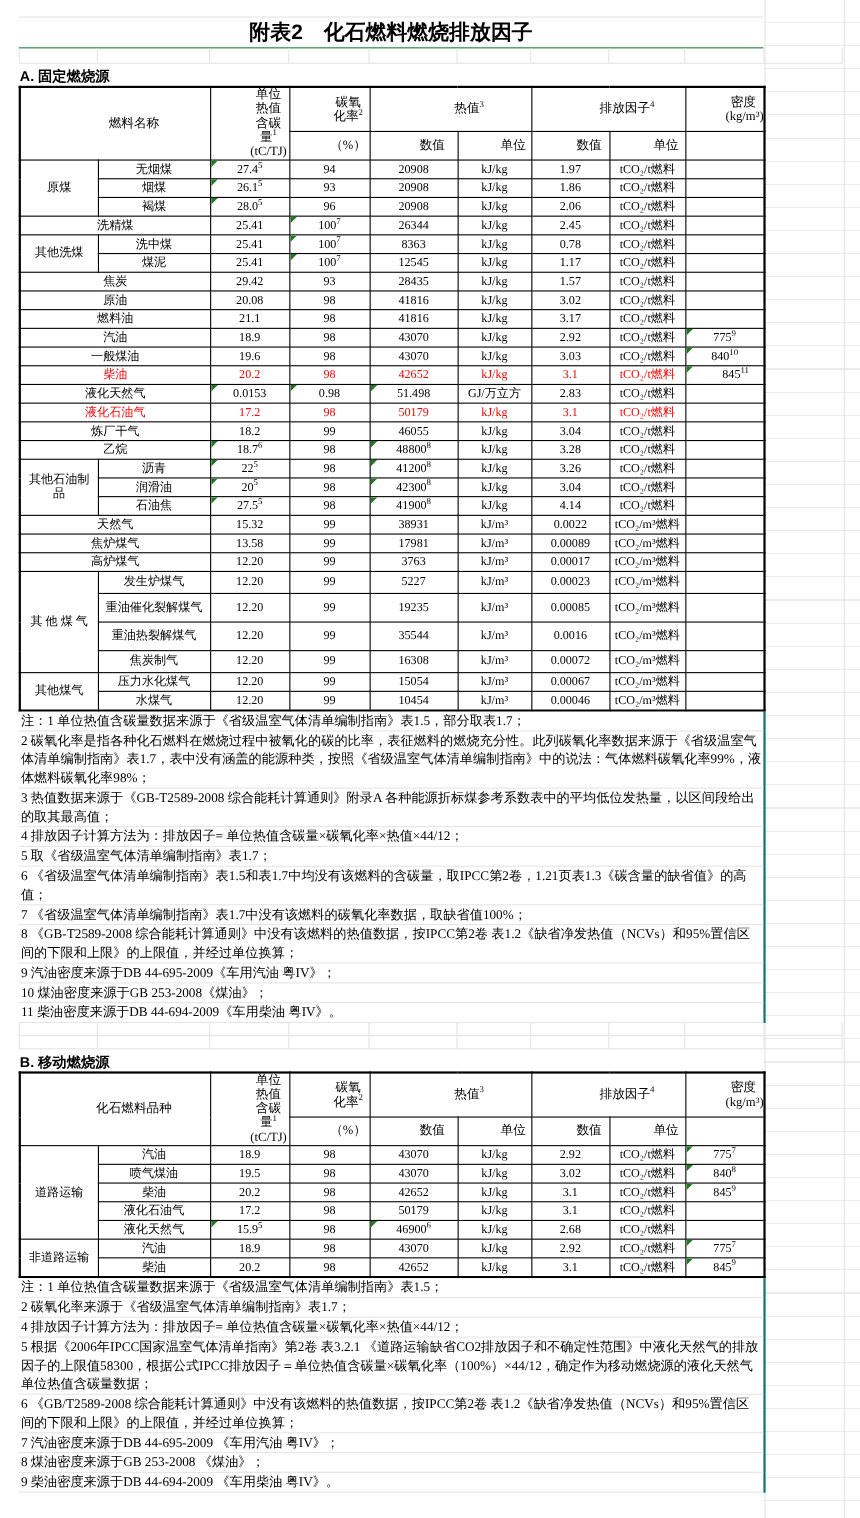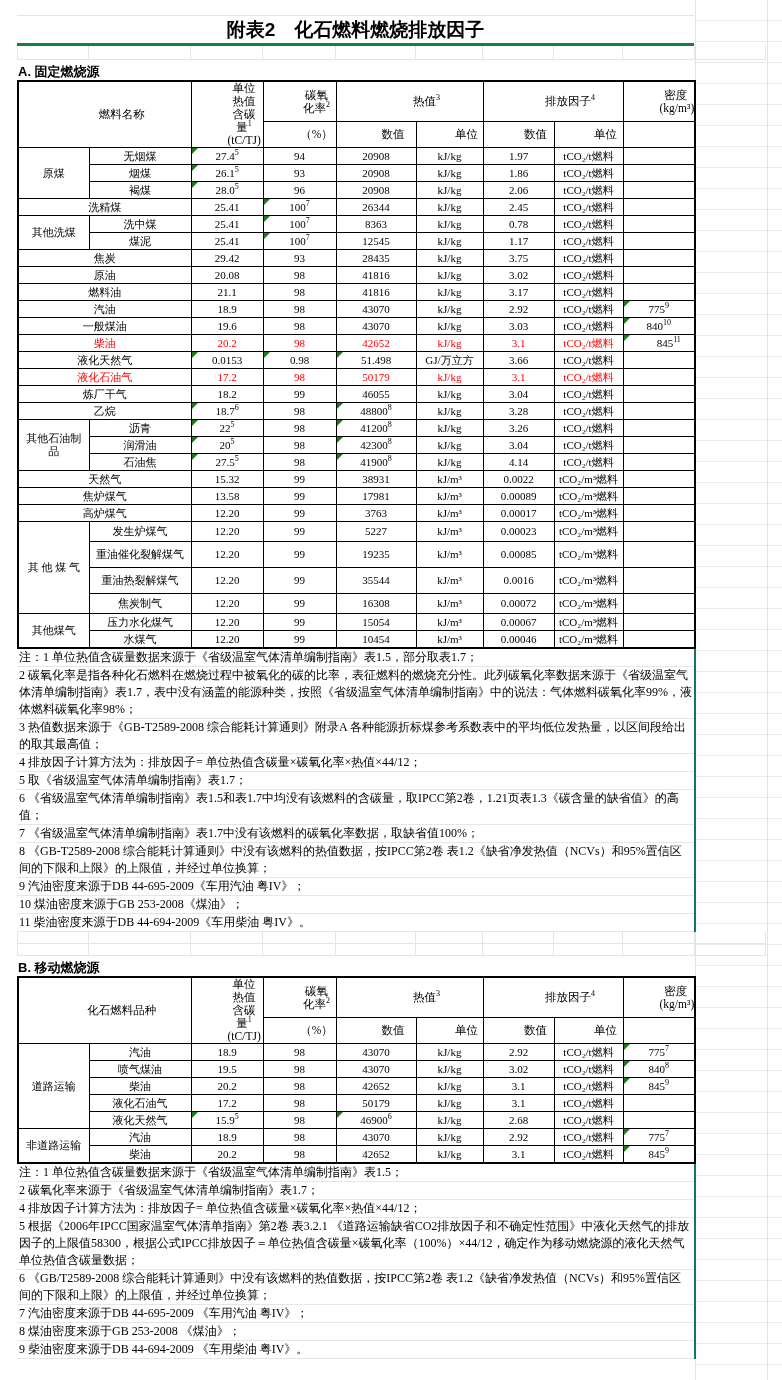--- a/index.html
+++ b/index.html
@@ -10,21 +10,21 @@
     background-image:
       linear-gradient(#e3e3e3,#e3e3e3),
       linear-gradient(#e3e3e3,#e3e3e3),
       repeating-linear-gradient(to bottom,transparent 0 20px,#ebebeb 20px 21px);
     background-repeat:no-repeat,no-repeat,repeat;
     background-size:1px 100%,1px 100%,100% 100%;
     background-position:1px 0,73px 0,0 0;}
   #content{position:relative;z-index:1;}
   .title{margin:15px 0 0 17px;width:677px;height:27px;line-height:27px;text-align:center;
          font-family:"Liberation Sans",sans-serif;font-weight:bold;font-size:19px;
-         border-top:1px solid #e4e4e4;border-bottom:3px solid #15803d;}
+         border-top:1px solid #e4e4e4;border-bottom:1px solid #15803d;}
   .strip{margin-left:17px;width:749px;height:11px;border-bottom:1px solid #e4e4e4;
     background-image:
       linear-gradient(#e4e4e4,#e4e4e4),linear-gradient(#e4e4e4,#e4e4e4),
       linear-gradient(#e4e4e4,#e4e4e4),linear-gradient(#e4e4e4,#e4e4e4),
       linear-gradient(#e4e4e4,#e4e4e4),linear-gradient(#e4e4e4,#e4e4e4),
       linear-gradient(#e4e4e4,#e4e4e4),linear-gradient(#e4e4e4,#e4e4e4),
       linear-gradient(#e4e4e4,#e4e4e4),linear-gradient(#e4e4e4,#e4e4e4),
       linear-gradient(#e4e4e4,#e4e4e4);
     background-repeat:no-repeat;
     background-size:1px 100%,1px 100%,1px 100%,1px 100%,1px 100%,1px 100%,1px 100%,1px 100%,1px 100%,1px 100%,1px 100%;
@@ -153,21 +153,21 @@
             <td>1.17</td>
             <td>tCO₂/t燃料</td>
             <td></td>
           </tr>
           <tr>
             <td colspan="2">焦炭</td>
             <td>29.42</td>
             <td>93</td>
             <td>28435</td>
             <td>kJ/kg</td>
-            <td>3.75</td>
+            <td>1.57</td>
             <td>tCO₂/t燃料</td>
             <td></td>
           </tr>
           <tr>
             <td colspan="2">原油</td>
             <td>20.08</td>
             <td>98</td>
             <td>41816</td>
             <td>kJ/kg</td>
             <td>3.02</td>
@@ -213,21 +213,21 @@
             <td>3.1</td>
             <td>tCO₂/t燃料</td>
             <td class="tri blk">845<sup>11</sup></td>
           </tr>
           <tr>
             <td colspan="2">液化天然气</td>
             <td class="tri">0.0153</td>
             <td class="tri">0.98</td>
             <td class="tri">51.498</td>
             <td>GJ/万立方</td>
-            <td>3.66</td>
+            <td>2.83</td>
             <td>tCO₂/t燃料</td>
             <td></td>
           </tr>
           <tr class="red">
             <td colspan="2">液化石油气</td>
             <td>17.2</td>
             <td>98</td>
             <td>50179</td>
             <td>kJ/kg</td>
             <td>3.1</td>

